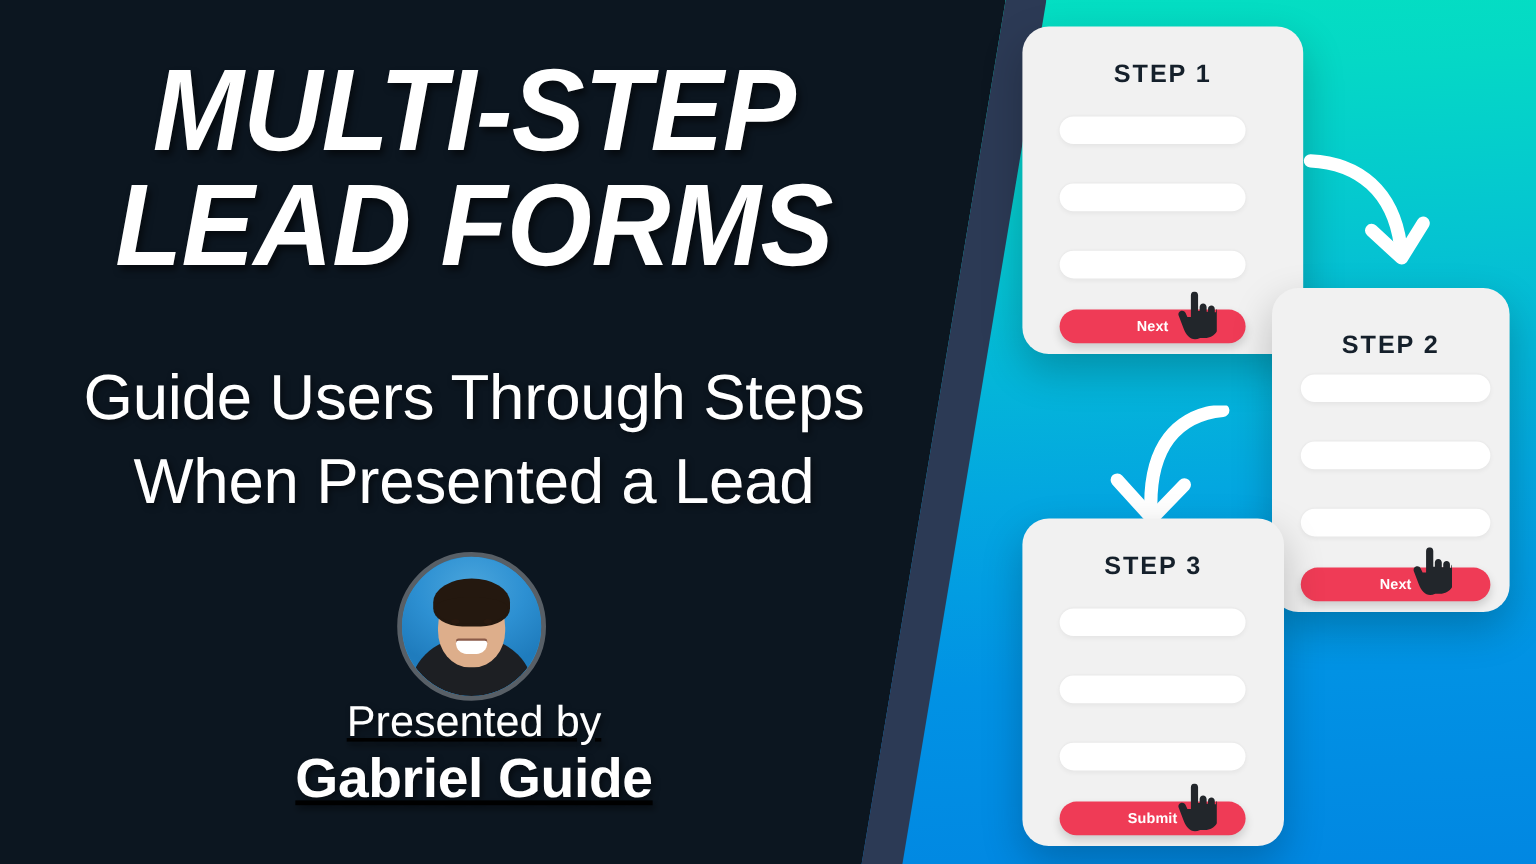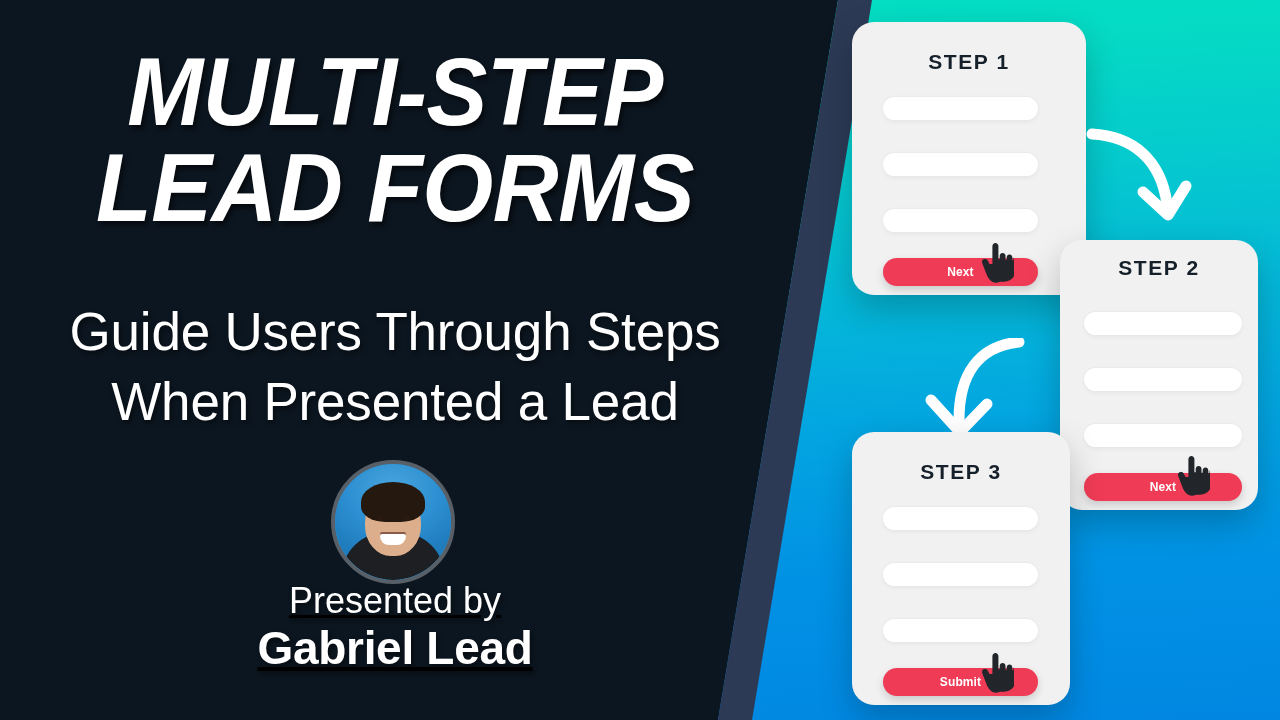--- a/index.html
+++ b/index.html
@@ -250,21 +250,21 @@
   
   #card-step1 { left: 852px; top: 22px; width: 234px; height: 273px; }
   #card-step1 .card-title { top: 28px; }
   #card-step1 .f1 { left: 31px; top: 75px; width: 155px; height: 23px; }
   #card-step1 .f2 { left: 31px; top: 131px; width: 155px; height: 23px; }
   #card-step1 .f3 { left: 31px; top: 187px; width: 155px; height: 23px; }
   #card-step1 .cta { left: 31px; top: 236px; width: 155px; height: 28px; }
 
   
   #card-step2 { left: 1060px; top: 240px; width: 198px; height: 270px; }
-  #card-step2 .card-title { top: 16px; }
+  #card-step2 .card-title { top: 36px; }
   #card-step2 .f1 { left: 24px; top: 72px; width: 158px; height: 23px; }
   #card-step2 .f2 { left: 24px; top: 128px; width: 158px; height: 23px; }
   #card-step2 .f3 { left: 24px; top: 184px; width: 158px; height: 23px; }
   #card-step2 .cta { left: 24px; top: 233px; width: 158px; height: 28px; }
 
   
   #card-step3 { left: 852px; top: 432px; width: 218px; height: 273px; }
   #card-step3 .card-title { top: 28px; }
   #card-step3 .f1 { left: 31px; top: 75px; width: 155px; height: 23px; }
   #card-step3 .f2 { left: 31px; top: 131px; width: 155px; height: 23px; }
@@ -319,21 +319,21 @@
         <div class="av-head"></div>
         <div class="av-hair"></div>
         <div class="av-eye l"></div>
         <div class="av-eye r"></div>
         <div class="av-smile"></div>
       </div>
     </div>
 
     <div class="presented-block">
       <span class="presented-by">Presented by</span>
-      <span class="presenter-name">Gabriel Lead</span>
+      <span class="presenter-name">Gabriel Guide</span>
     </div>
 
   </div>
 
   <div class="card" id="card-step1">
     <div class="card-title">STEP 1</div>
     <div class="field f1"></div>
     <div class="field f2"></div>
     <div class="field f3"></div>
     <div class="cta">Next</div>

